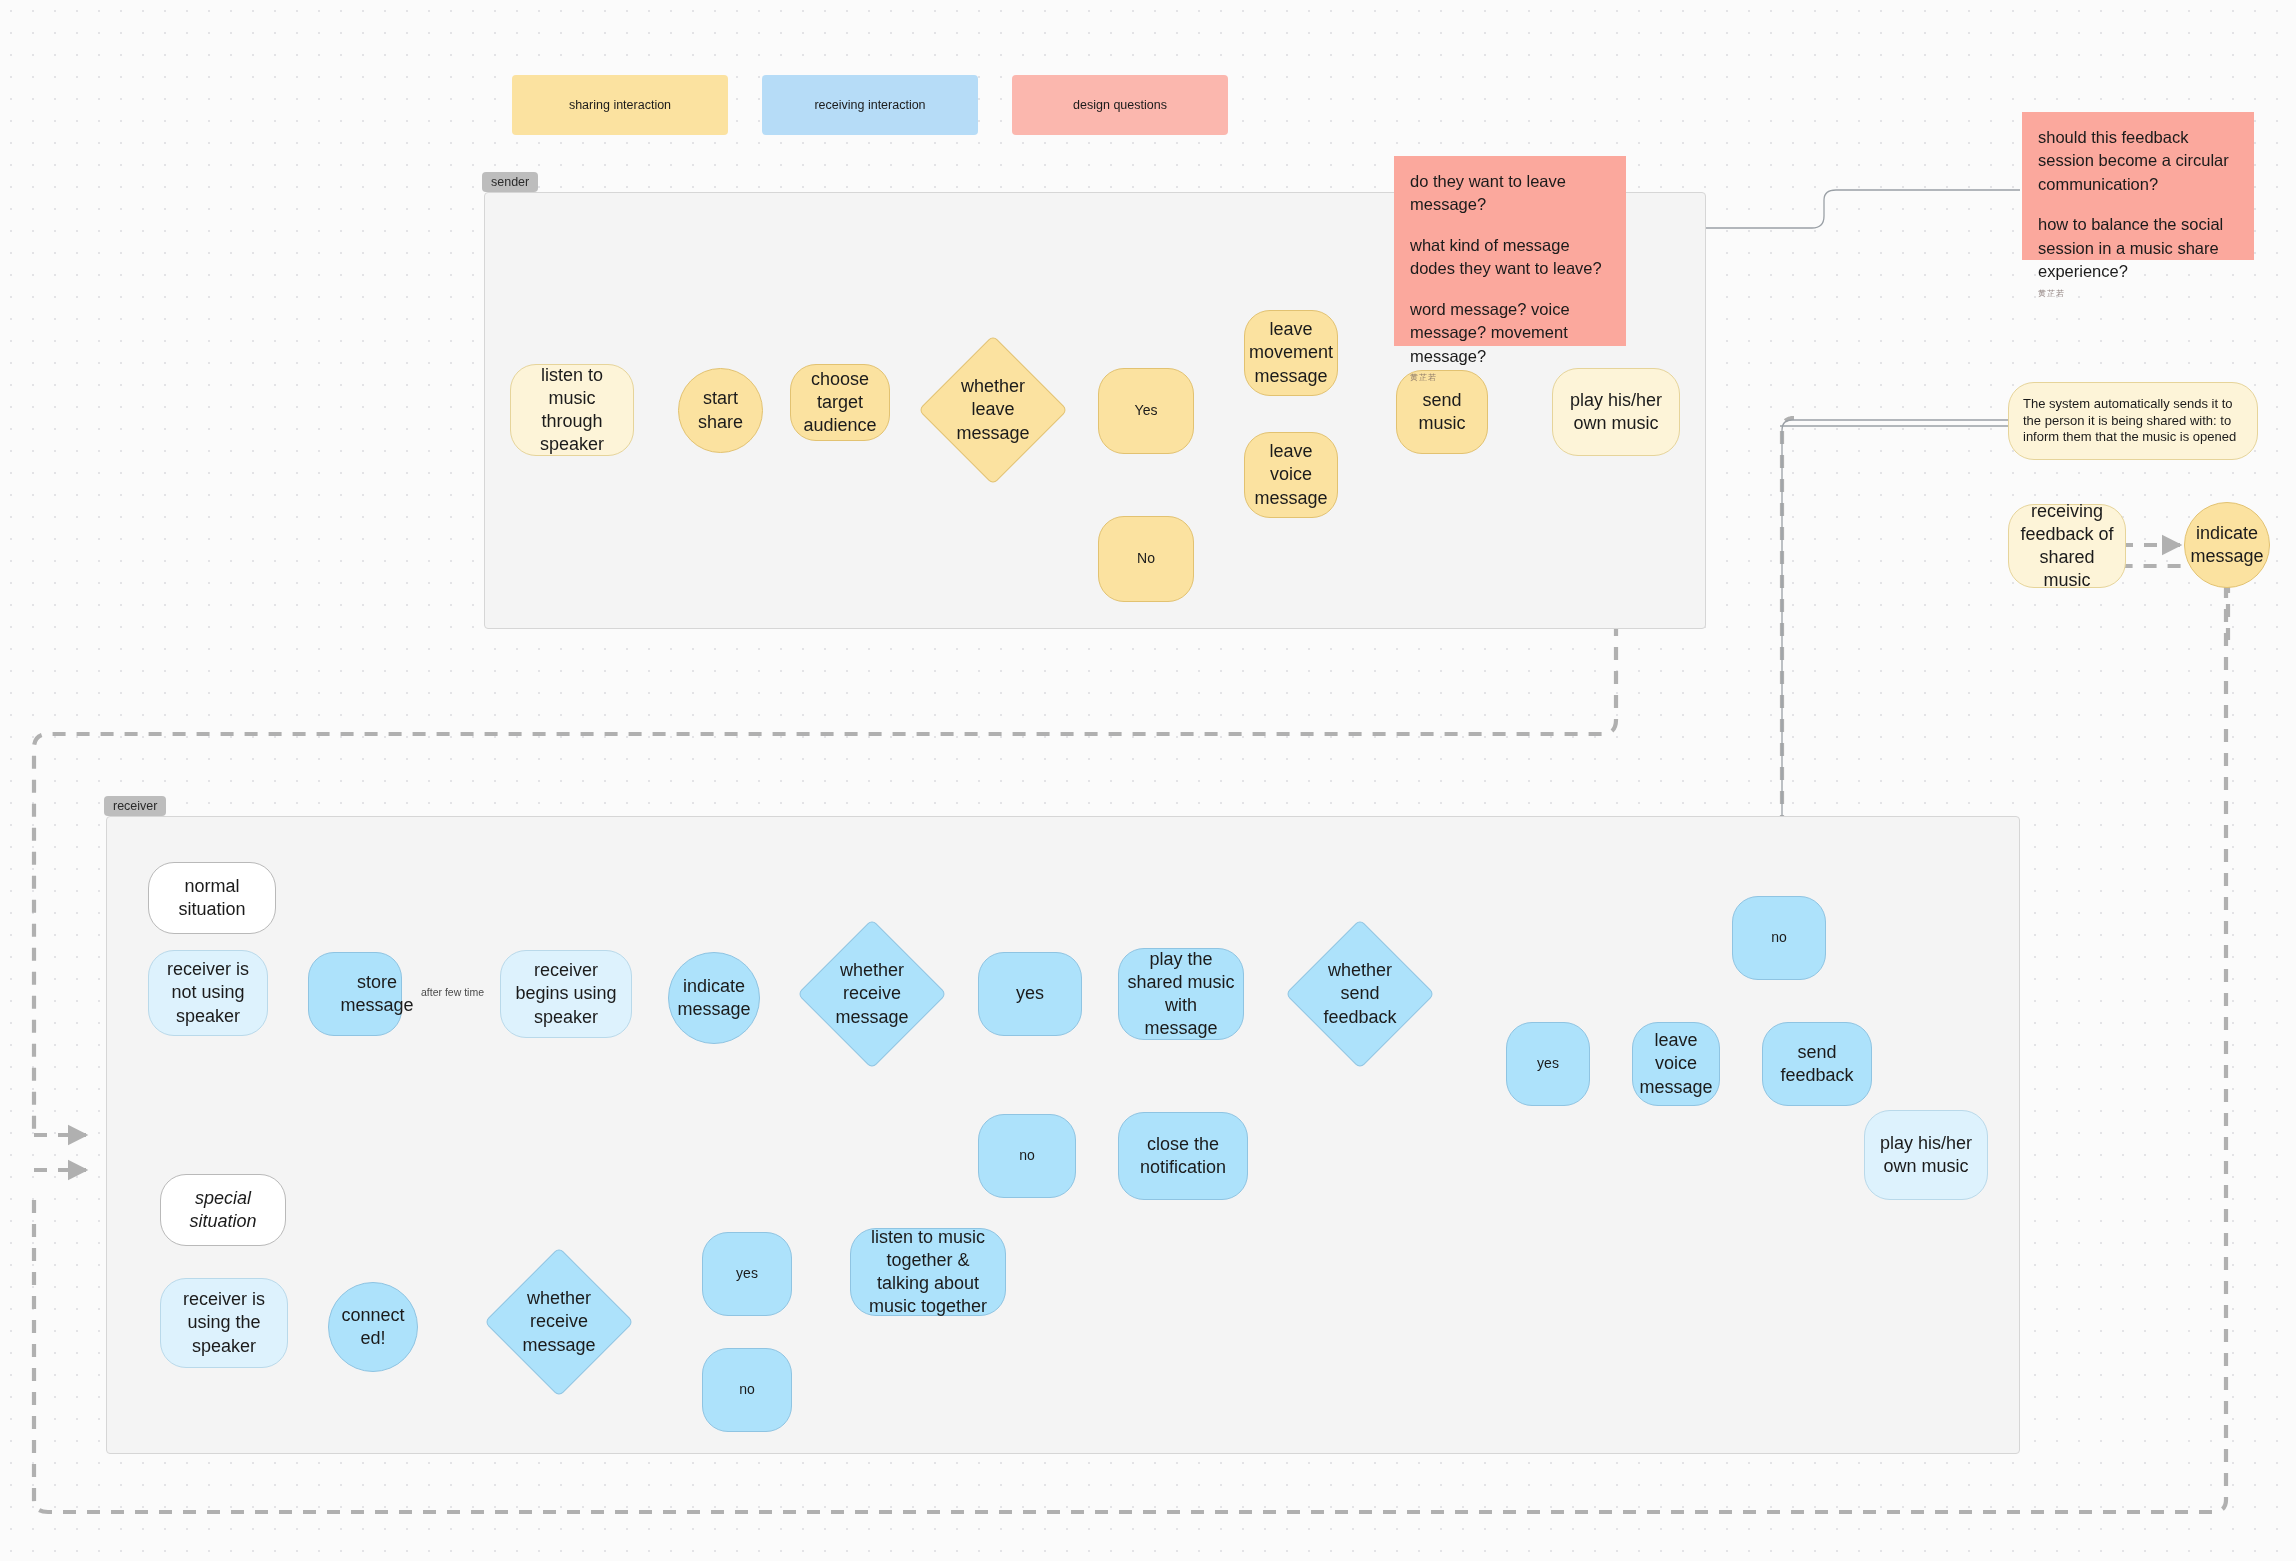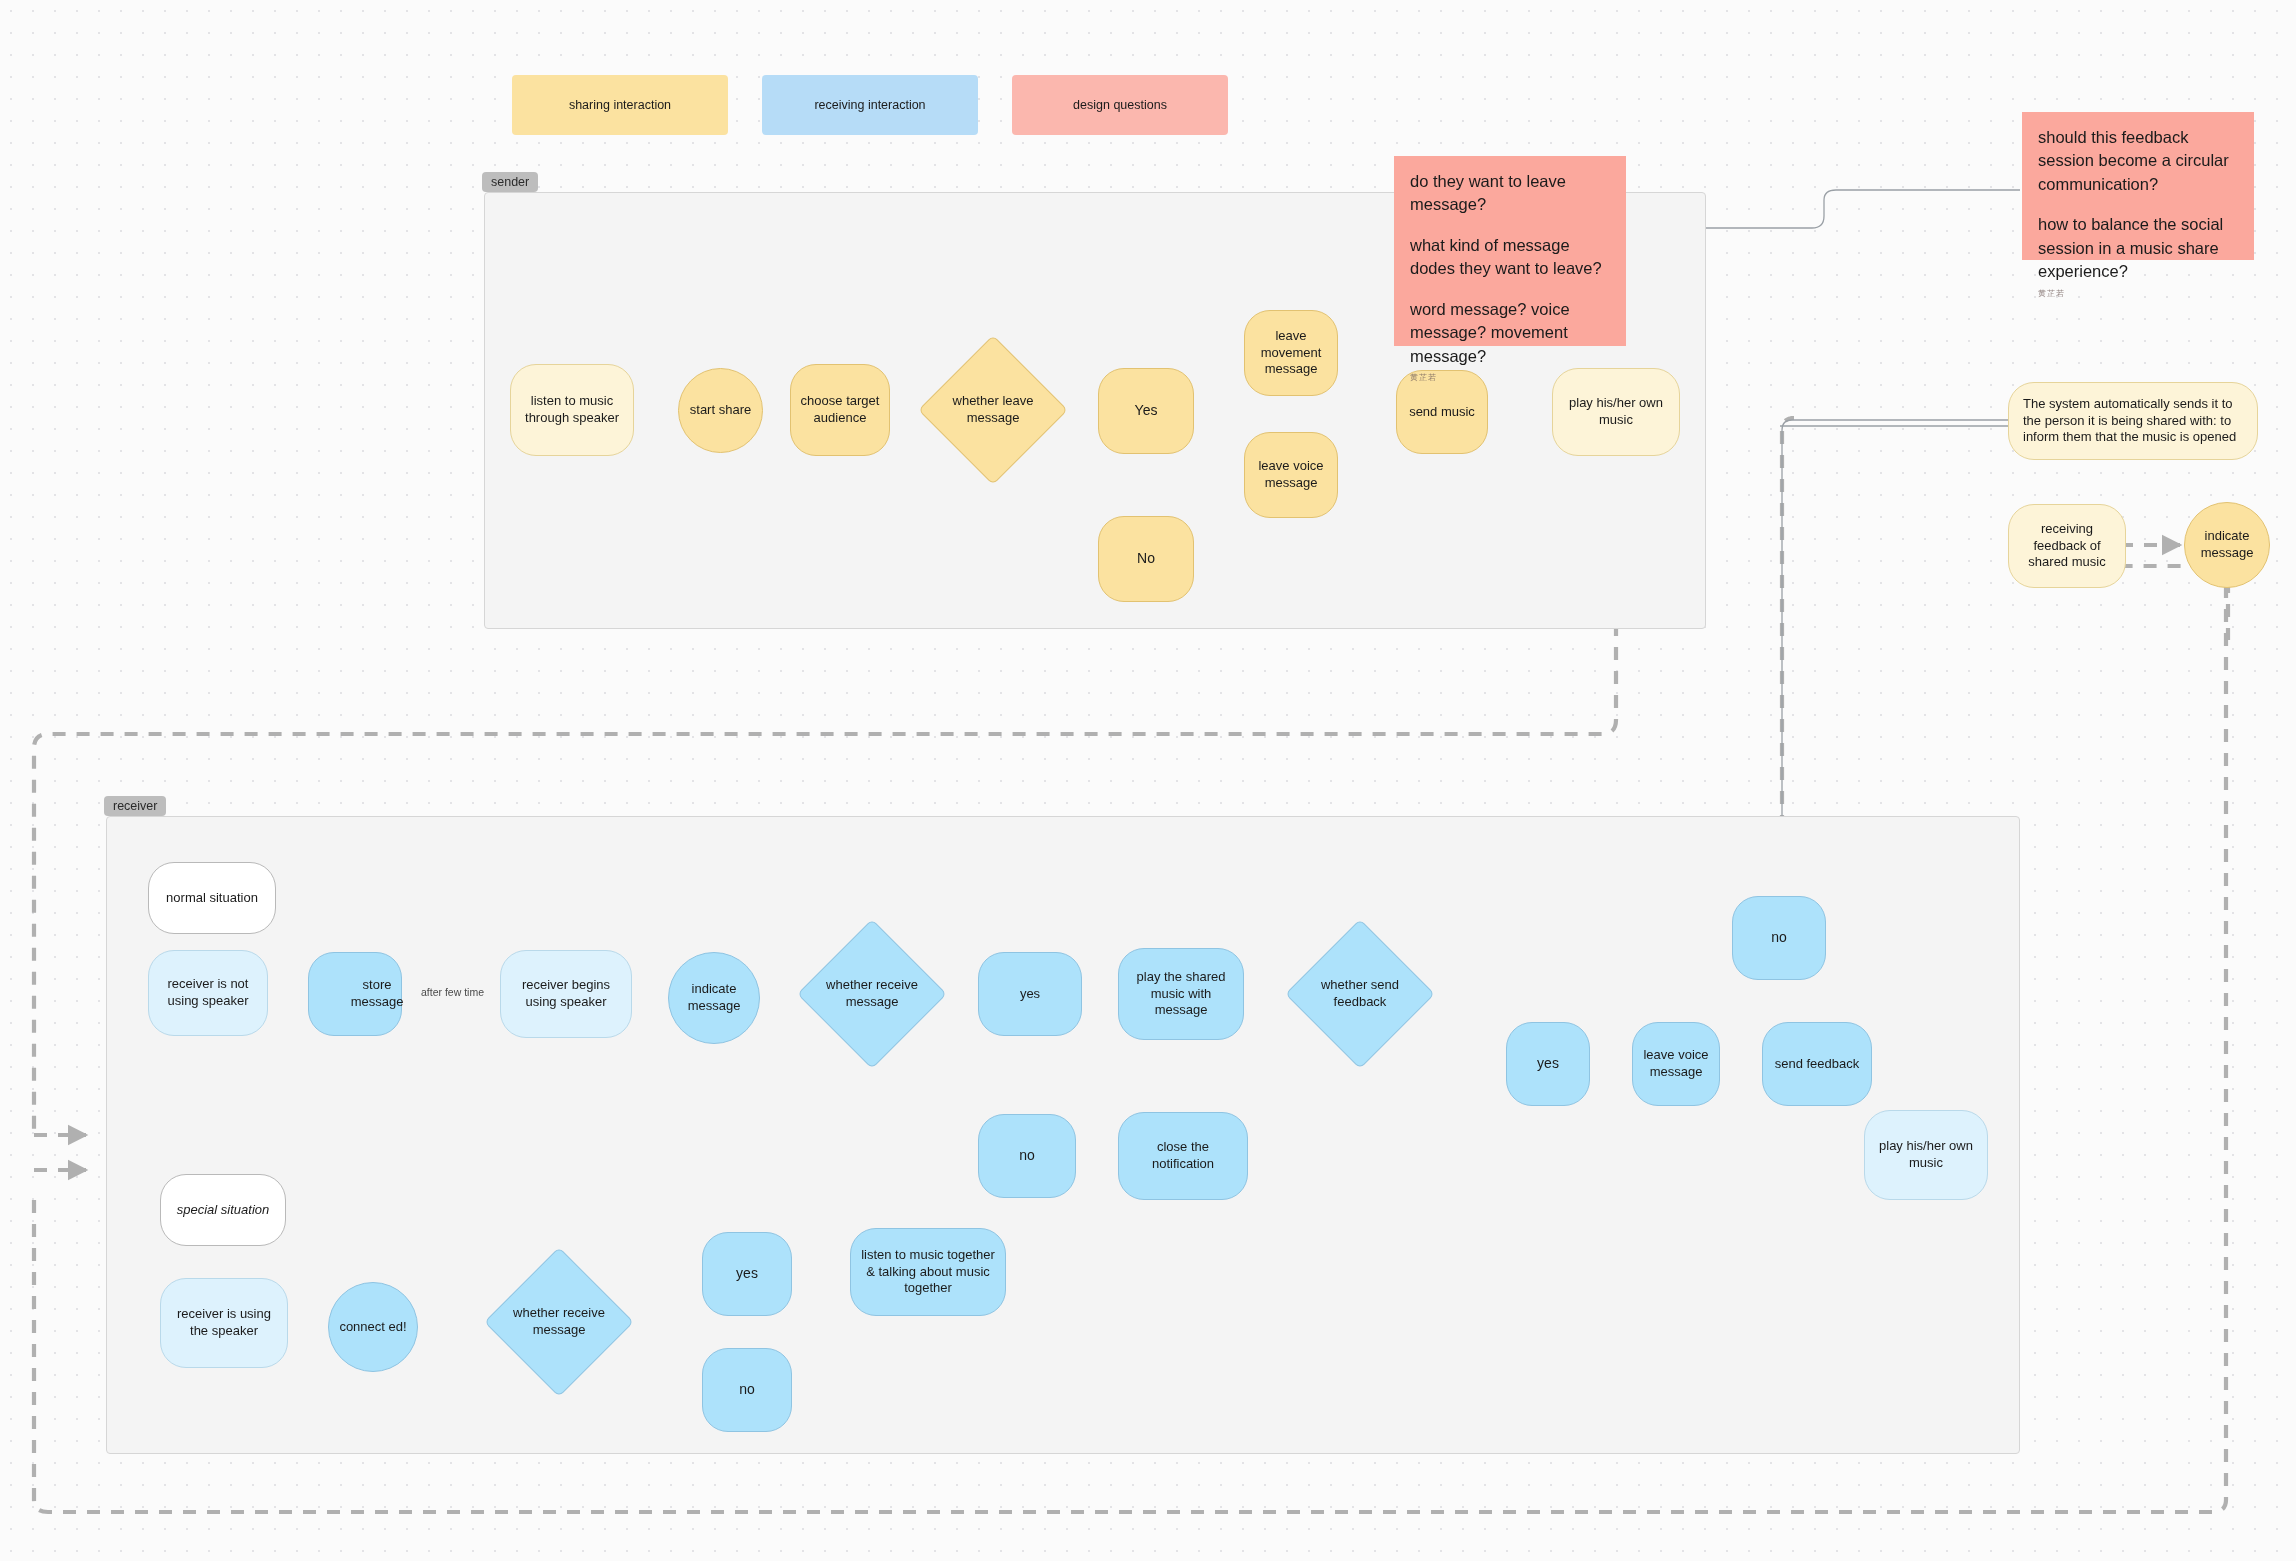--- a/index.html
+++ b/index.html
@@ -36,21 +36,21 @@
   .lg-yellow{background:#fbe2a0;}
   .lg-blue{background:#b6dcf7;}
   .lg-pink{background:#fbb7ae;}
 
   .sticky{position:absolute;box-sizing:border-box;background:#fba89d;padding:14px 16px 10px;font-size:16.5px;line-height:1.42;}
   .sticky p{margin:0 0 17px;}
   .sticky p:last-of-type{margin-bottom:4px;}
   .sig{font-size:8px;color:#6d5a57;opacity:.75;letter-spacing:1px;}
 
   .edgelabel{position:absolute;font-size:10.5px;color:#4a4a4a;background:#f4f4f4;padding:0 3px;white-space:nowrap;}
-  .t13{font-size:13px;}
+  .t13{font-size:18px;}
   .t14{font-size:14px;}
 </style>
 </head>
 <body>
 
 <div id="canvas">
 
   <svg class="edges">
     <defs>
       <marker id="ar" viewBox="0 0 10 10" refX="9" refY="5" markerWidth="7" markerHeight="7" orient="auto-start-reverse">
@@ -148,21 +148,21 @@
 
   <div class="container" style="left:484px;top:192px;width:1222px;height:437px;"></div>
   <div class="ctab" style="left:482px;top:172px;">sender</div>
 
   <div class="node y-l rrect t13" style="left:510px;top:364px;width:124px;height:92px;padding:0 10px;">
     <span>listen to music through speaker</span>
   </div>
   <div class="node y-d circle t13" style="left:678px;top:368px;width:85px;height:85px;padding:0 8px;">
     <span>start share</span>
   </div>
-  <div class="node y-d rrect t13" style="left:790px;top:364px;width:100px;height:92px;padding:0 8px;">
+  <div class="node y-d rrect t13" style="left:790px;top:364px;width:100px;height:77px;padding:0 8px;">
     <span>choose target audience</span>
   </div>
 
   <div class="diamond" style="left:922px;top:344px;width:142px;height:132px;">
     <div class="dshape y-d" style="left:18px;top:13px;width:106px;height:106px;"></div>
     <div class="dtext t13" style="width:92px;">whether leave message</div>
   </div>
 
   <div class="node y-d rrect t14" style="left:1098px;top:368px;width:96px;height:86px;">
     <span>Yes</span>

